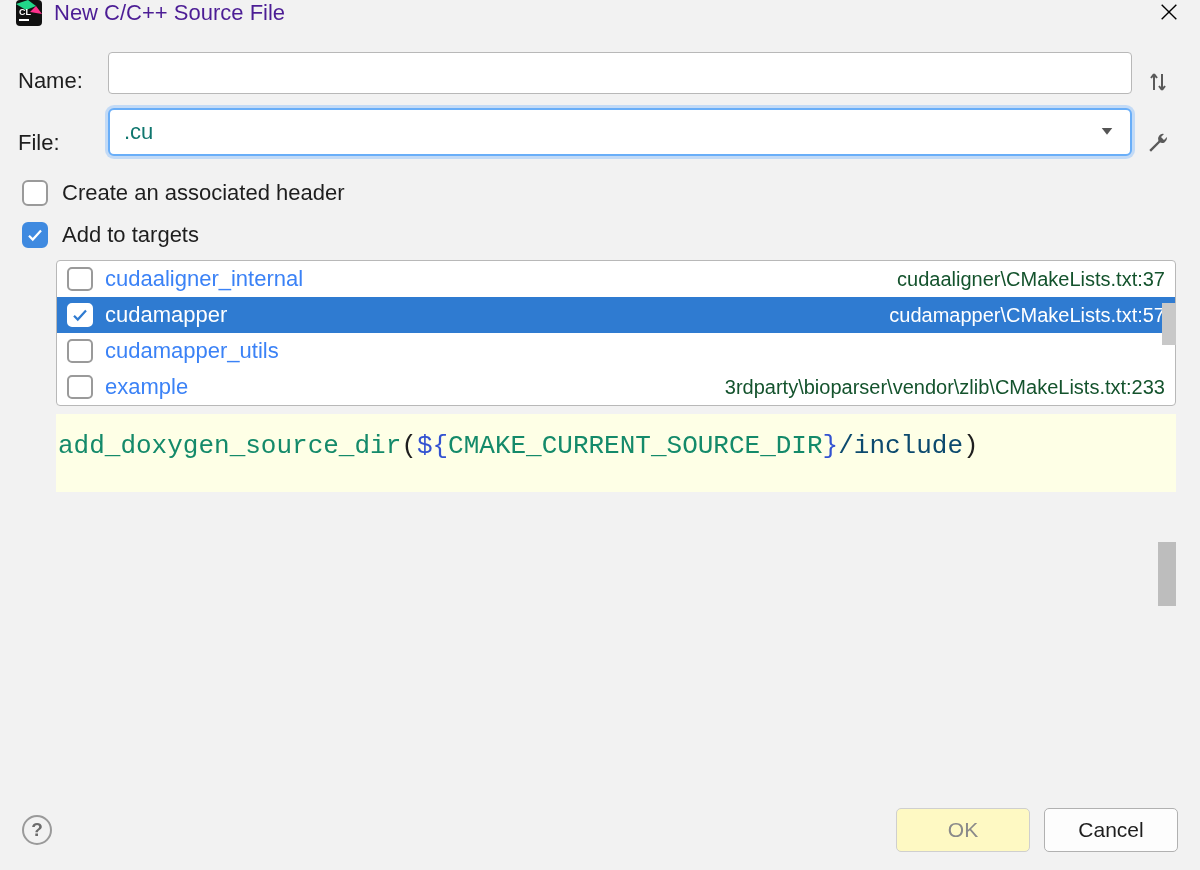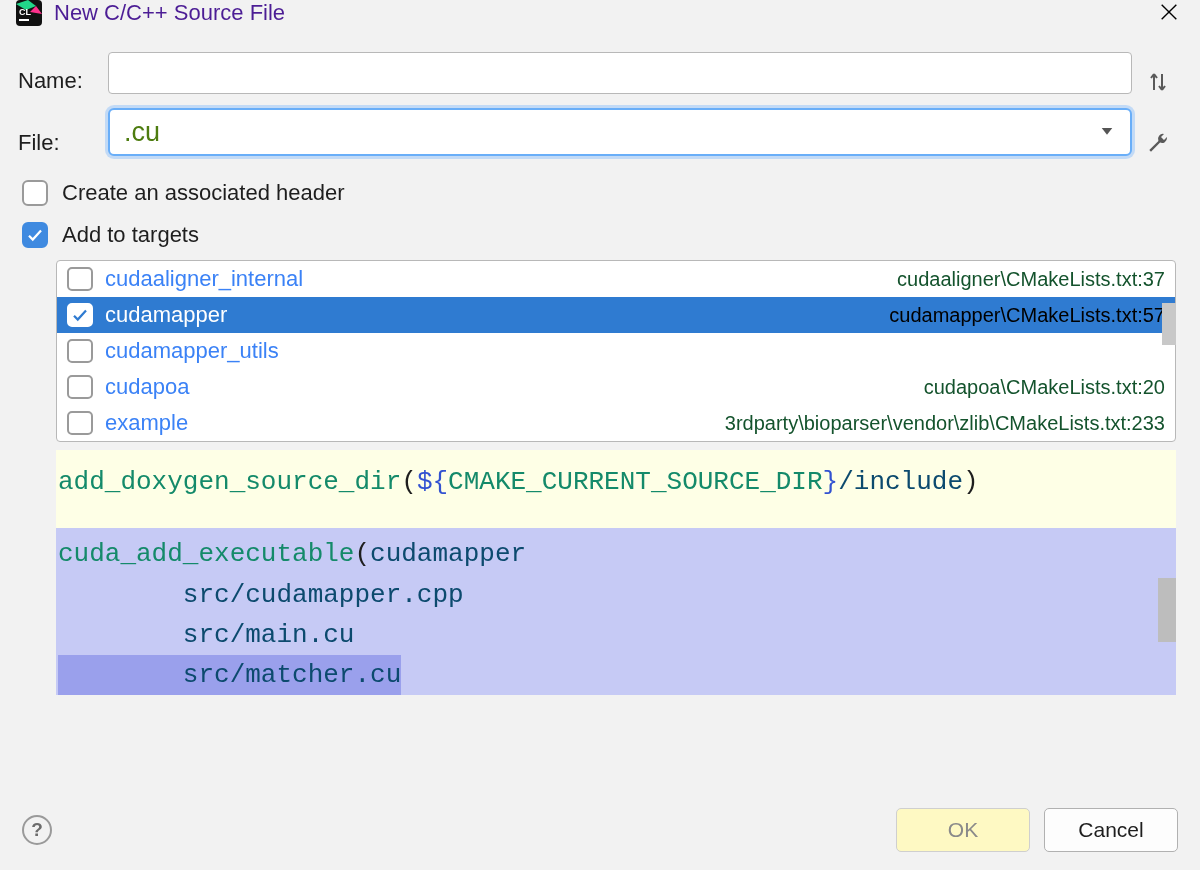--- a/index.html
+++ b/index.html
@@ -14,21 +14,21 @@
 .title-bar .close{margin-left:auto;cursor:pointer;}
 .title-bar .close svg{width:22px;height:22px;stroke:#000;}
 
 
 .form{padding:12px 24px 0 18px;}
 .row{display:flex;align-items:flex-end;margin-bottom:14px;}
 .row .label{font-size:22px;color:#1e1e1e;width:90px;}
 .text-input{flex:1;height:42px;border:1px solid #b8b8b8;border-radius:4px;background:#fff;font-size:20px;padding:0 10px;outline:none;}
 
 .type-wrap{flex:1;position:relative;height:48px;border:2px solid #69aef8;border-radius:6px;background:#fff;display:flex;align-items:center;padding:0 14px;box-shadow:0 0 0 3px rgba(106,176,255,.35);}
-.type-value{font-size:27px;color:#4d7c0f;}
+.type-value{font-size:22px;color:#0f766e;}
 .type-chevron{margin-left:auto;}
 .type-chevron svg{width:18px;height:18px;fill:#555;}
 
 .side-icon{width:36px;display:flex;justify-content:center;align-items:center;margin-left:8px;cursor:pointer;}
 .side-icon svg{width:24px;height:24px;fill:#5a5a5a;}
 
 
 .check-row{display:flex;align-items:center;padding:10px 0 6px 4px;}
 .chk{width:26px;height:26px;border:2px solid #9a9a9a;border-radius:6px;margin-right:14px;display:flex;align-items:center;justify-content:center;flex:0 0 26px;background:#fff;}
 .chk.checked{background:#3f8ae0;border-color:#3f8ae0;}
@@ -38,21 +38,21 @@
 
 
 .targets-wrap{margin:6px 24px 0 56px;position:relative;}
 .targets-list{border:1px solid #b8b8b8;border-radius:4px;background:#fff;overflow:hidden;}
 .target-row{display:flex;align-items:center;padding:5px 10px;font-size:22px;cursor:pointer;}
 .target-row .chk{width:24px;height:24px;margin-right:12px;border-radius:5px;}
 .target-row .tname{color:#3b82f6;}
 .target-row .tpath{margin-left:auto;color:#14532d;font-size:20px;}
 .target-row.selected{background:#2f7bd1;color:#fff;}
 .target-row.selected .tname{color:#fff;}
-.target-row.selected .tpath{color:#000000;}
+.target-row.selected .tpath{color:#ffffff;}
 .target-row.selected .chk{background:#fff;border-color:#fff;}
 .target-row.selected .chk.checked{background:#fff;border-color:#fff;}
 .target-row.selected .chk svg{stroke:#2f7bd1;}
 .targets-scroll{position:absolute;right:0;top:0;width:14px;height:100%;background:transparent;}
 .targets-scroll .thumb{position:absolute;right:0;top:43px;width:14px;height:42px;background:#c8c8c8;border-radius:0;}
 
 
 .code-wrap{margin:8px 24px 0 56px;position:relative;font-family:"Consolas","Courier New",monospace;height:248px;overflow:hidden;}
 .code-line1-bg{background:#feffe6;padding:12px 0 26px 0;}
 .code-sel-bg{background:#c6caf5;padding:6px 0 0 0;}
@@ -157,43 +157,32 @@
           </div>
           <span class="tname">cudamapper</span>
           <span class="tpath">cudamapper\CMakeLists.txt:57</span>
         </div>
         <div class="target-row">
           <div class="chk"></div>
           <span class="tname">cudamapper_utils</span>
         </div>
         <div class="target-row">
           <div class="chk"></div>
-          <span class="tname">cudapoa</span>
-          <span class="tpath">cudapoa\CMakeLists.txt:20</span>
-        </div>
-        <div class="target-row">
-          <div class="chk"></div>
           <span class="tname">example</span>
           <span class="tpath">3rdparty\bioparser\vendor\zlib\CMakeLists.txt:233</span>
         </div>
       </div>
     <div class="targets-scroll">
         <div class="thumb"></div>
       </div>
   </div>
 
   <div class="code-wrap">
     <div class="code-line1-bg">
       <div class="code-line"><span class="kw">add_doxygen_source_dir</span><span class="delim">(</span><span class="var">${</span><span class="kw">CMAKE_CURRENT_SOURCE_DIR</span><span class="var">}</span><span class="str">/include</span><span class="delim">)</span></div>
-    </div>
-    <div class="code-sel-bg">
-      <div class="code-line"><span class="kw">cuda_add_executable</span><span class="delim">(</span><span class="str">cudamapper</span></div>
-      <div class="code-line str">        src/cudamapper.cpp</div>
-      <div class="code-line str">        src/main.cu</div>
-      <div class="code-line"><span class="code-last-hl str">        src/matcher.cu</span></div>
     </div>
     <div class="code-scroll">
         <div class="thumb"></div>
       </div>
   </div>
 
   <div class="footer">
     <div class="help">?</div>
     <div class="spacer"></div>
     <div class="btn ok">OK</div>

